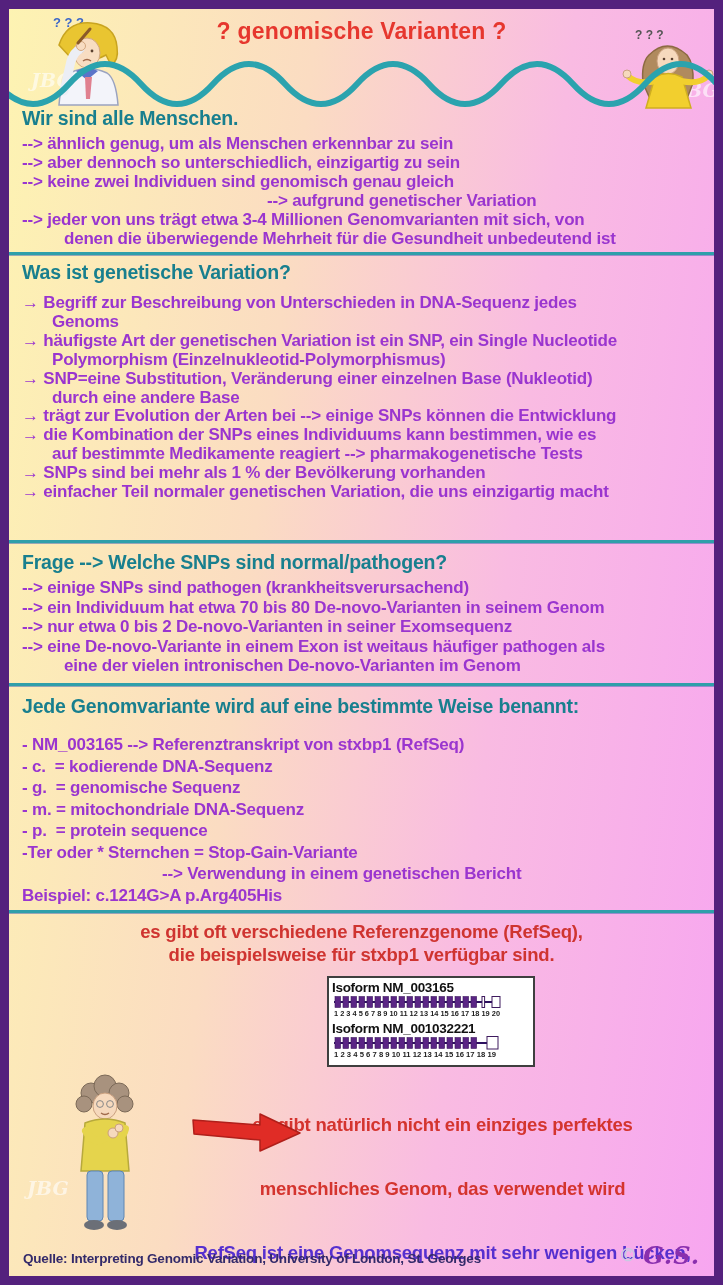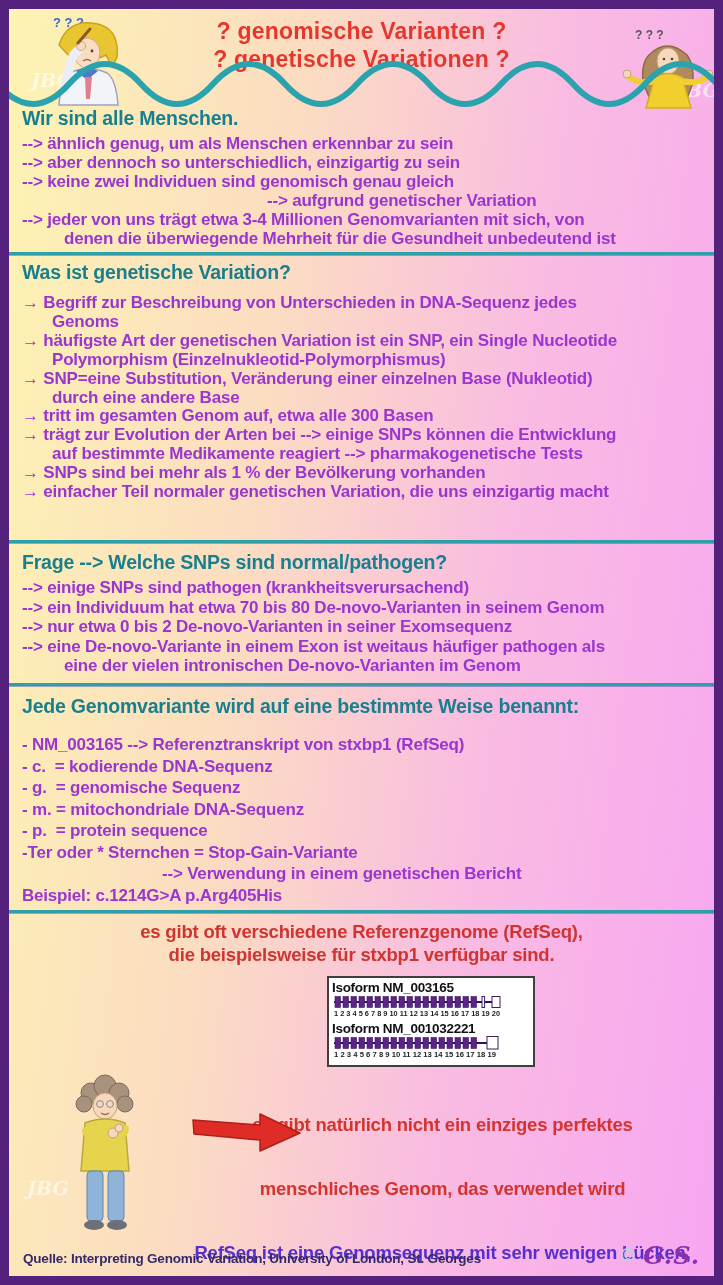--- a/index.html
+++ b/index.html
@@ -47,21 +47,20 @@
   .wm { position:absolute; z-index:2; font-family:"DejaVu Serif",serif; font-style:italic;
     color:rgba(255,255,255,.6); font-size:19px; }
 </style>
 </head>
 <body>
 
 <div class="page">
 
   <div class="title">
     <div>? genomische Varianten ?</div>
-    <div>? genetische Variationen ?</div>
   </div>
 
   <div class="wm" style="left:22px;top:60px;">JBG</div>
   <div class="wm" style="left:668px;top:70px;">JBG</div>
   <div class="wm" style="left:18px;top:1168px;">JBG</div>
 
   <svg class="fig" style="left:20px;top:4px;" width="114" height="94" viewBox="0 0 114 94">
     <text x="24" y="14" font-size="13" fill="#3b66c8" font-weight="bold">? ? ?</text>
     <path d="M30,32 q8,-24 32,-22 q24,2 26,24 q2,14 -6,18 l-5,-10 q-18,10 -36,2 z" fill="#e9c531" stroke="#c9a41f" stroke-width="1.5"></path>
     <ellipse cx="58" cy="40" rx="13" ry="15" fill="#f8ddc2" stroke="#d3a77f"></ellipse>
@@ -107,22 +106,22 @@
   <div class="divider" style="top:243px;"></div>
 
   <div class="sec s2" style="top:252px;">
     <div class="h">Was ist genetische Variation?</div>
     <div class="ln mt10">→ Begriff zur Beschreibung von Unterschieden in DNA-Sequenz jedes</div>
     <div class="ln cont">Genoms</div>
     <div class="ln">→ häufigste Art der genetischen Variation ist ein SNP, ein Single Nucleotide</div>
     <div class="ln cont">Polymorphism (Einzelnukleotid-Polymorphismus)</div>
     <div class="ln">→ SNP=eine Substitution, Veränderung einer einzelnen Base (Nukleotid)</div>
     <div class="ln cont">durch eine andere Base</div>
-    <div class="ln">→ tritt im gesamten Genom auf, etwa alle 300 Basen</div>
     <div class="ln">→ trägt zur Evolution der Arten bei --&gt; einige SNPs können die Entwicklung</div>
+    <div class="ln">→ die Kombination der SNPs eines Individuums kann bestimmen, wie es</div>
     <div class="ln cont">auf bestimmte Medikamente reagiert --&gt; pharmakogenetische Tests</div>
     <div class="ln">→ SNPs sind bei mehr als 1 % der Bevölkerung vorhanden</div>
     <div class="ln">→ einfacher Teil normaler genetischen Variation, die uns einzigartig macht</div>
   </div>
 
   <div class="divider" style="top:531px;"></div>
 
   <div class="sec s3" style="top:542px;">
     <div class="h">Frage --&gt; Welche SNPs sind normal/pathogen?</div>
     <div class="ln mt4">--&gt; einige SNPs sind pathogen (krankheitsverursachend)</div>

